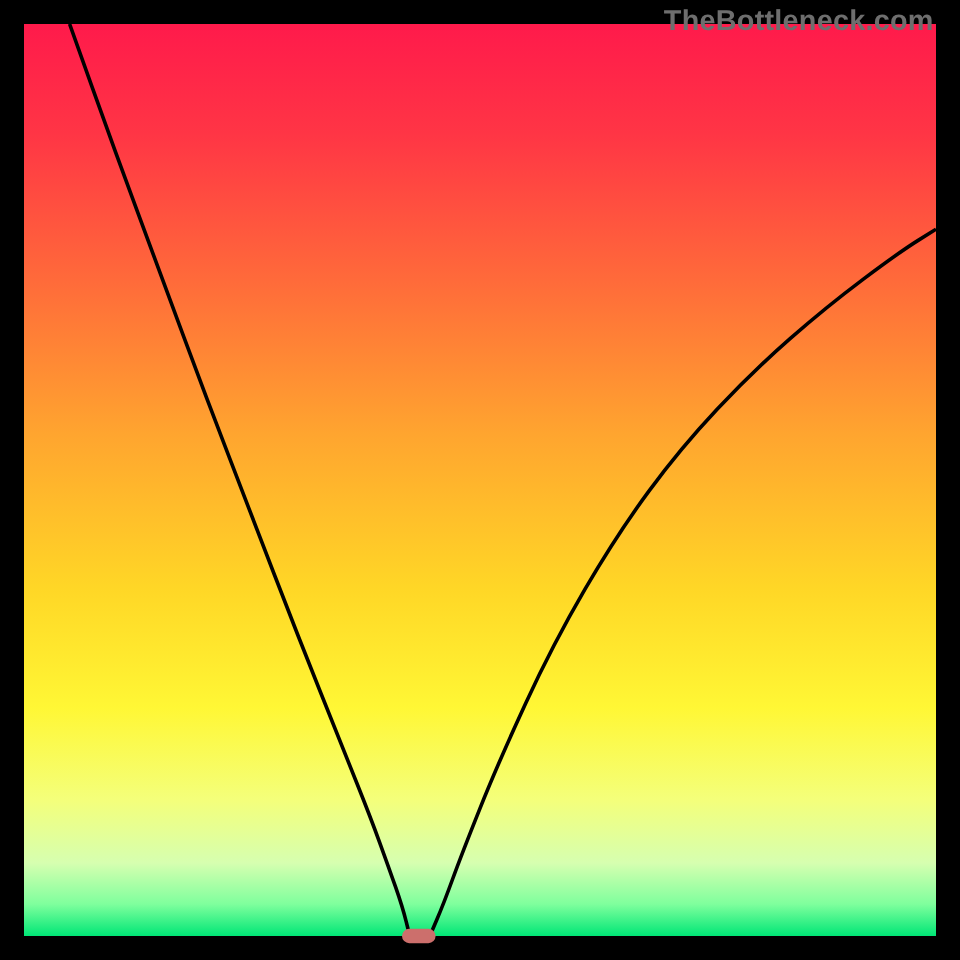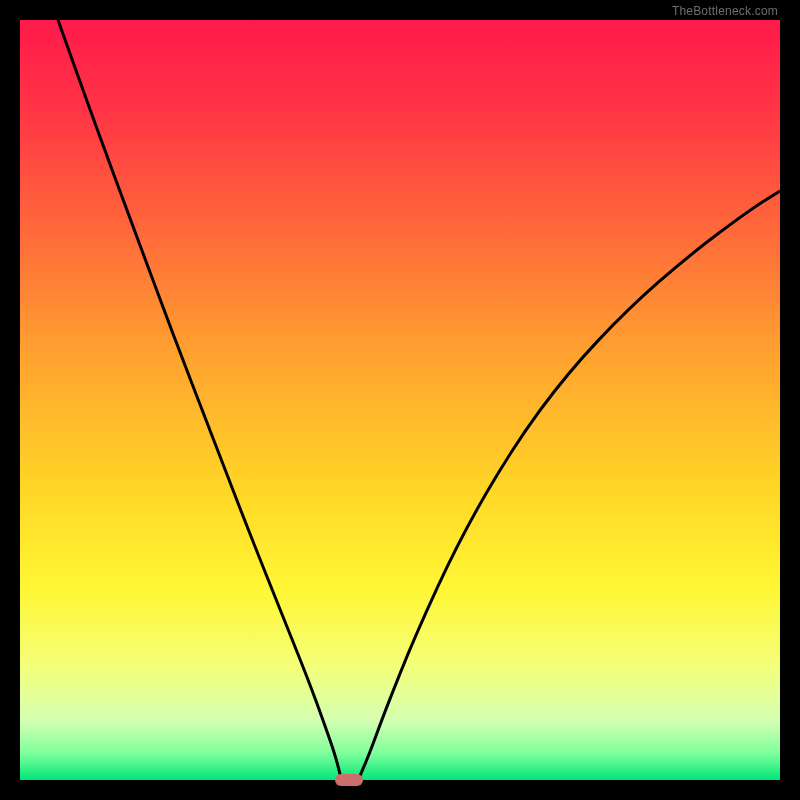--- a/index.html
+++ b/index.html
@@ -17,22 +17,22 @@
     top: 20px;
     width: 760px;
     height: 760px;
     background: #000;
   }
   .watermark {
     position: absolute;
     top: 4px;
     right: 22px;
     color: #6e6e6e;
-    font-size: 12px;
-    font-weight: 400;
+    font-size: 24px;
+    font-weight: 700;
     letter-spacing: 0.2px;
     z-index: 10;
   }
   svg {
     display: block;
   }
   .marker {
     position: absolute;
     width: 28px;
     height: 12px;

